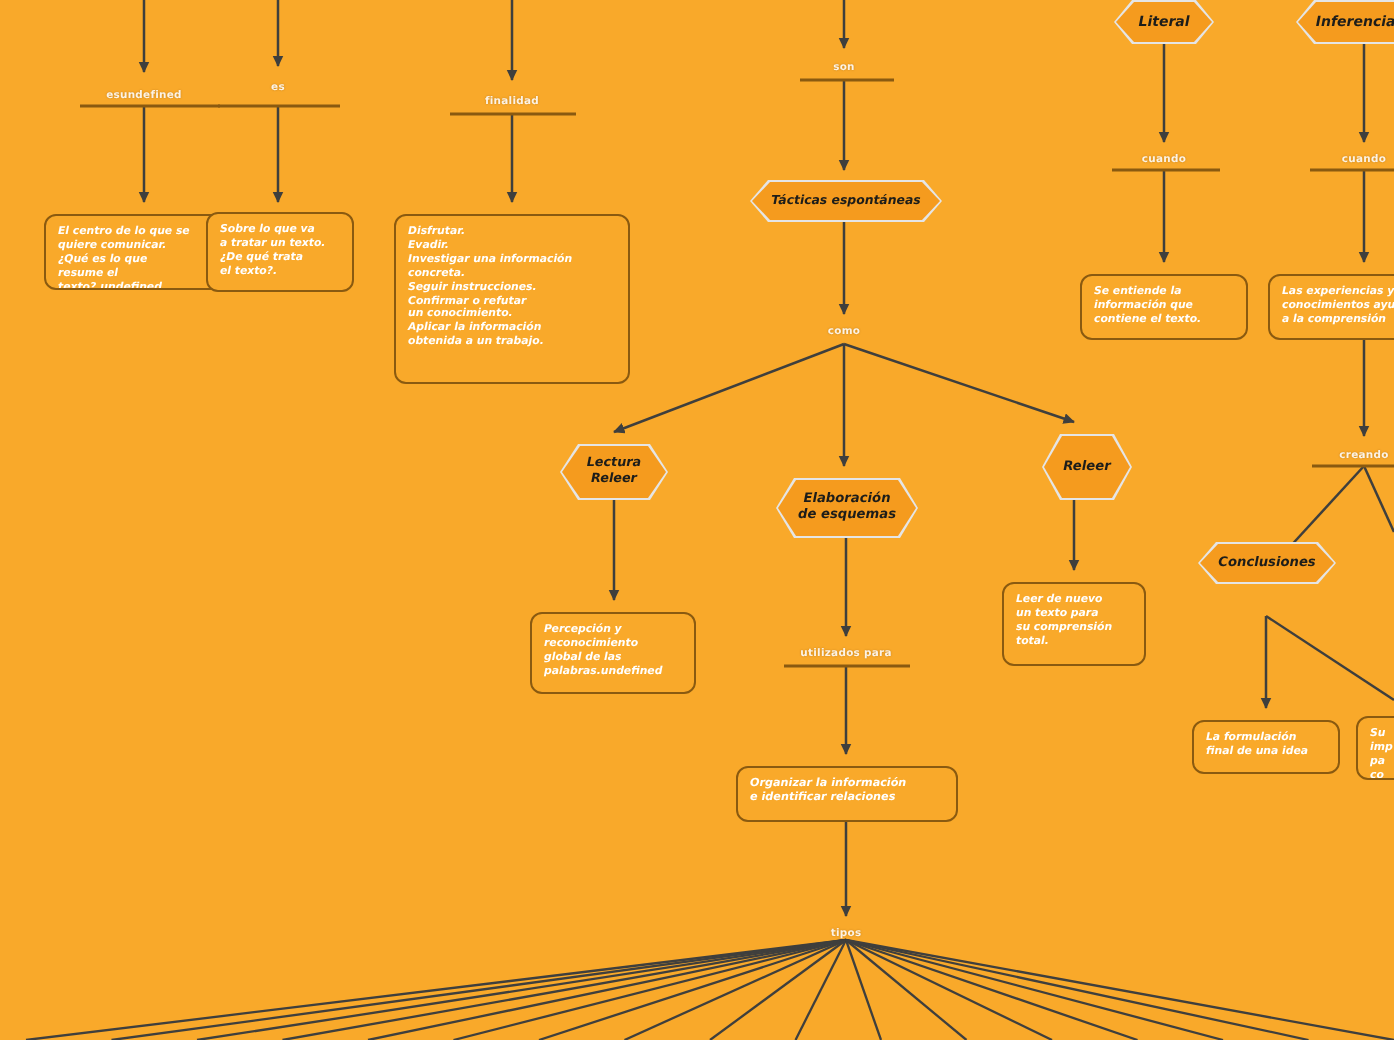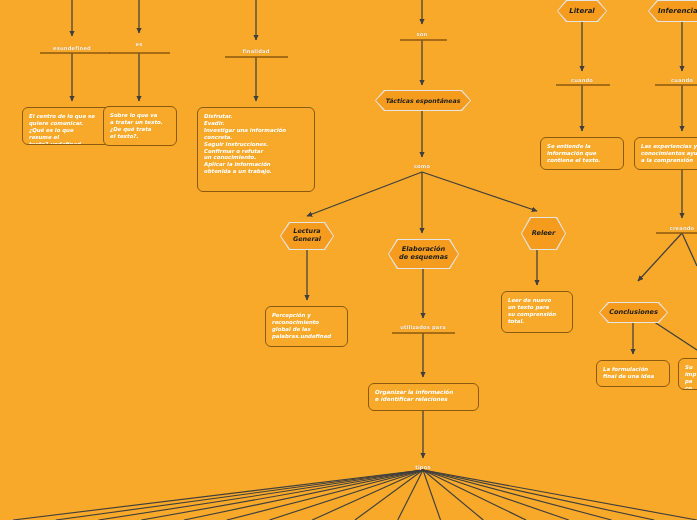--- a/index.html
+++ b/index.html
@@ -143,36 +143,36 @@
         <line x1="423" y1="470" x2="697" y2="520" stroke="#3f3f3d" stroke-width="1.15"></line>
       </g>
   </svg>
 
   <div id="nodes-layer">
       <div class="hexwrap" style="left: 375px; top: 90px; width: 96px; height: 21px;">
         <div class="hexinner" style="font-size: 6.2px; white-space: pre-line;">Tácticas espontáneas</div>
       </div>
       <div class="hexwrap" style="left: 280px; top: 222px; width: 54px; height: 28px;">
         <div class="hexinner" style="font-size: 6.4px; white-space: pre-line;">Lectura
-General</div>
+Releer</div>
       </div>
       <div class="hexwrap" style="left: 388px; top: 239px; width: 71px; height: 30px;">
         <div class="hexinner" style="font-size: 6.6px; white-space: pre-line;">Elaboración
 de esquemas</div>
       </div>
       <div class="hexwrap" style="left: 521px; top: 217px; width: 45px; height: 33px;">
         <div class="hexinner" style="font-size: 6.6px; white-space: pre-line;">Releer</div>
       </div>
       <div class="hexwrap" style="left: 557px; top: 0px; width: 50px; height: 22px;">
         <div class="hexinner" style="font-size: 7px; white-space: pre-line;">Literal</div>
       </div>
       <div class="hexwrap" style="left: 648px; top: 0px; width: 62px; height: 22px;">
         <div class="hexinner" style="font-size: 7px; white-space: pre-line;">Inferencial</div>
       </div>
-      <div class="hexwrap" style="left: 599px; top: 302px; width: 69px; height: 21px;">
+      <div class="hexwrap" style="left: 599px; top: 271px; width: 69px; height: 21px;">
         <div class="hexinner" style="font-size: 6.6px; white-space: pre-line;">Conclusiones</div>
       </div>
     </div>
   <div id="boxes-layer">
       <div class="rbox" style="left: 22px; top: 107px; width: 89px; height: 38px; font-size: 5.4px;">El centro de lo que se
 quiere comunicar.
 ¿Qué es lo que
 resume el texto?.undefined</div>
       <div class="rbox" style="left: 103px; top: 106px; width: 74px; height: 40px; font-size: 5.4px;">Sobre lo que va
 a tratar un texto.

